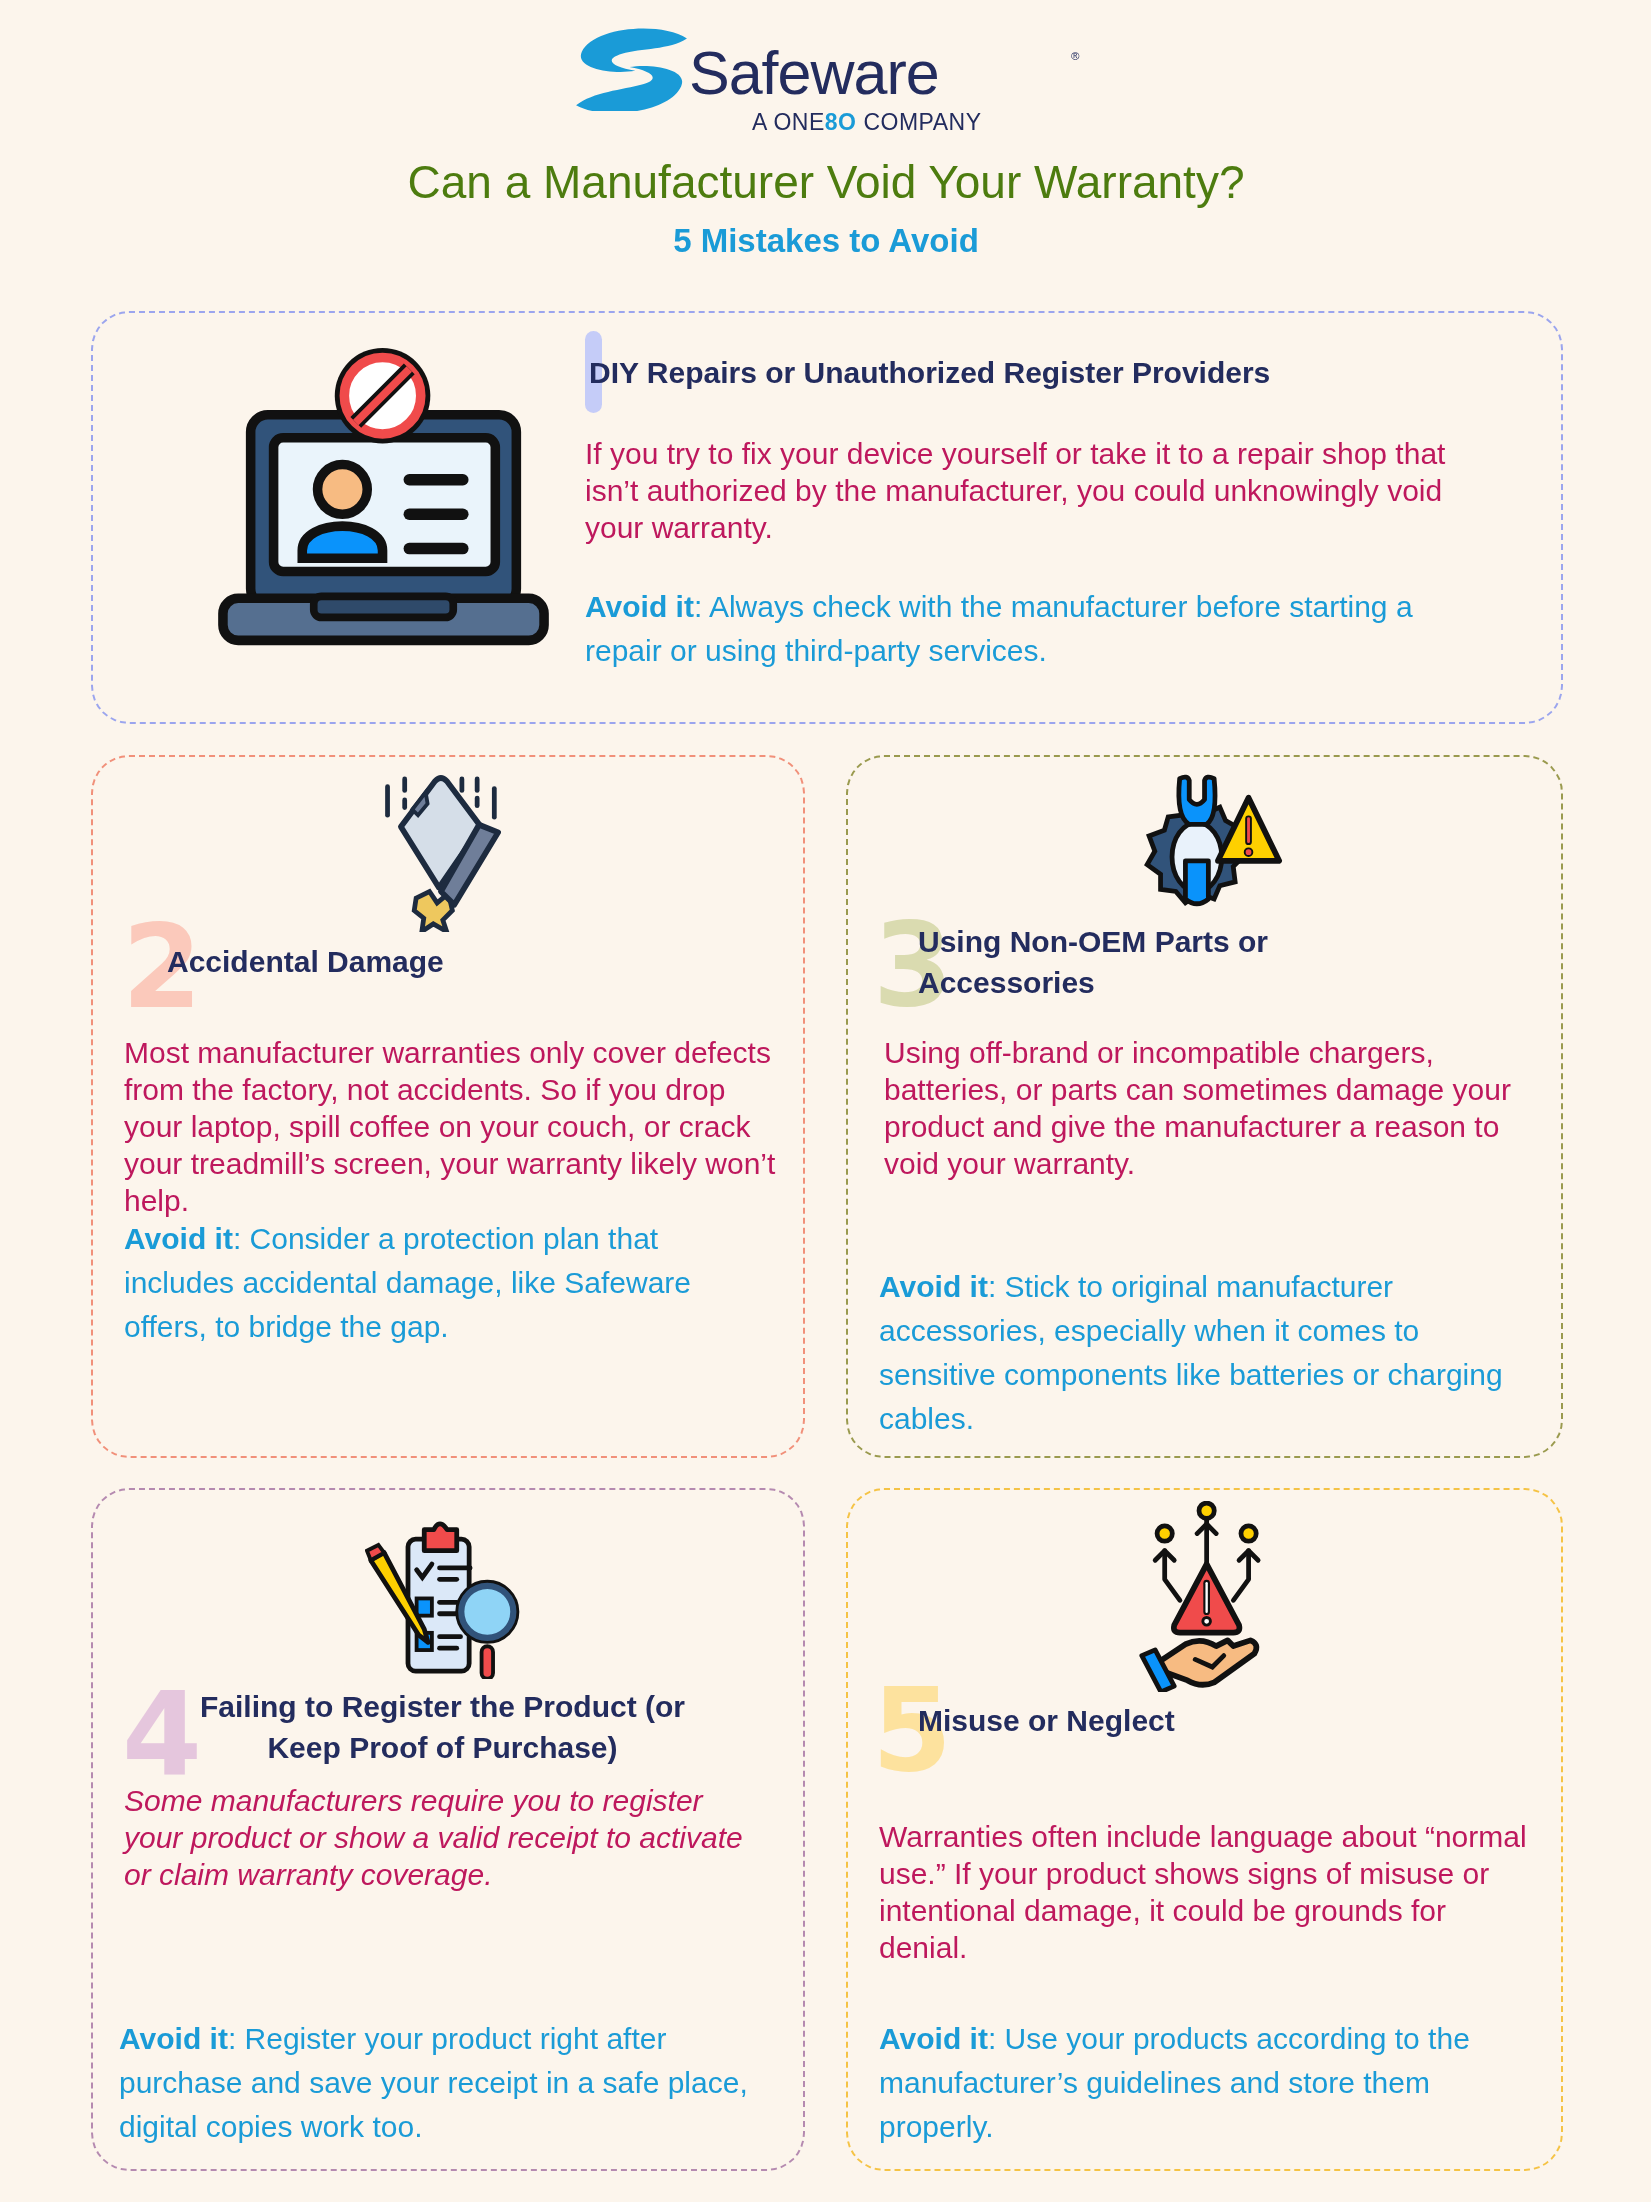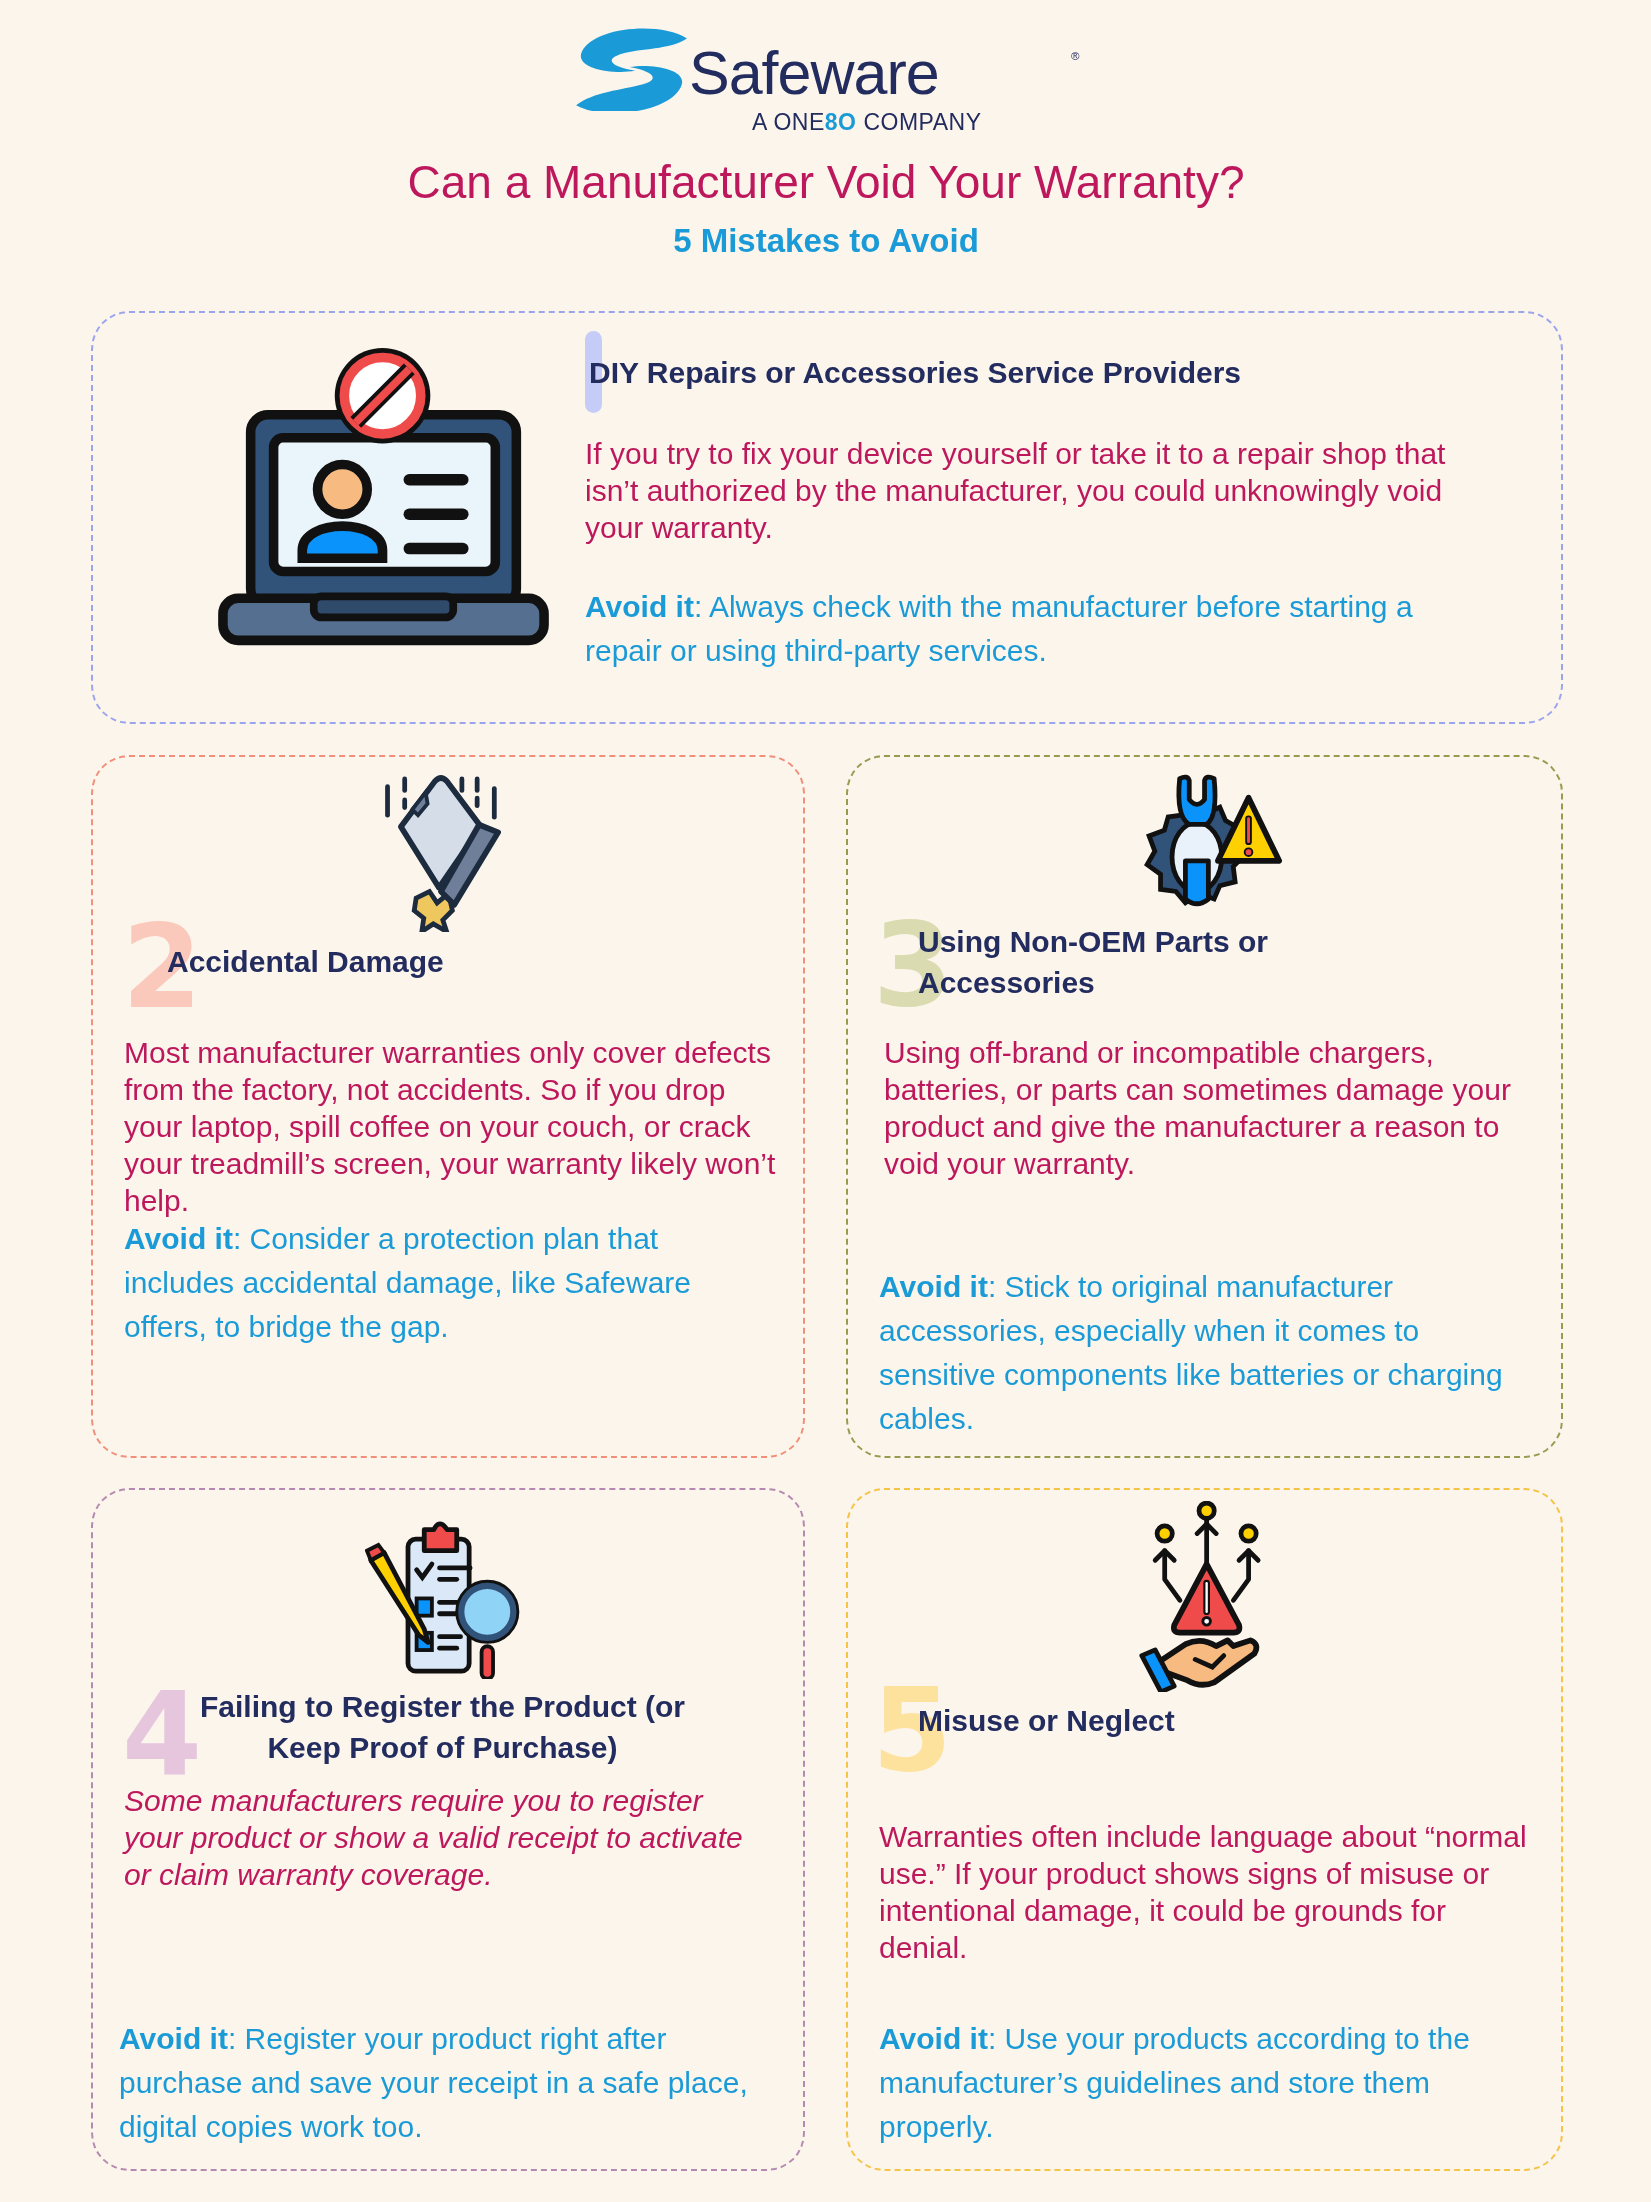--- a/index.html
+++ b/index.html
@@ -8,21 +8,21 @@
     font-family: "Liberation Sans", sans-serif; color: #232c5e;
     position: relative; overflow: hidden;
   }
   .logo { position: absolute; left: 574px; top: 25px; width: 516px; height: 115px; }
   .logo-mark { position: absolute; left: 0; top: 0; }
   .logo-word { position: absolute; left: 115px; top: 13.4px; font-size: 61px; font-weight: 400; color: #232c5e; letter-spacing: -1px; }
   .logo-reg { position: absolute; left: 497px; top: 25px; font-size: 11.5px; color: #232c5e; }
   .logo-sub { position: absolute; left: 178px; top: 84px; font-size: 23px; color: #232c5e; letter-spacing: 0.5px; }
   .logo-sub .accent { color: #1a9bd7; font-weight: 700; }
 
-  .title { position: absolute; left: 0; width: 1652px; top: 155px; text-align: center; font-size: 46px; color: #be185d; }
+  .title { position: absolute; left: 0; width: 1652px; top: 155px; text-align: center; font-size: 46px; color: #4d7c0f; }
   .subtitle { position: absolute; left: 0; width: 1652px; top: 222px; text-align: center; font-size: 33px; font-weight: 700; color: #1a9bd7; }
 
   .card { position: absolute; border: 2.9px dashed; border-radius: 38px; box-sizing: border-box; }
   .c1 { left: 91px; top: 311px; width: 1472px; height: 413px; border-color: #9ba5ee; }
   .c2 { left: 91px; top: 755px; width: 714px; height: 703px; border-color: #f1907a; }
   .c3 { left: 846px; top: 755px; width: 717px; height: 703px; border-color: #9a9a4e; }
   .c4 { left: 91px; top: 1488px; width: 714px; height: 683px; border-color: #b58ab0; }
   .c5 { left: 846px; top: 1488px; width: 717px; height: 683px; border-color: #f5c345; }
 
   .icon { position: absolute; }
@@ -59,21 +59,21 @@
   <path d="M88 214 C 88 180, 172 180, 172 214 L172 222 L88 222 Z" fill="#0a93fb" stroke="#111" stroke-width="10"></path>
   <line x1="200" y1="140" x2="256" y2="140" stroke="#111" stroke-width="12" stroke-linecap="round"></line>
   <line x1="200" y1="176" x2="256" y2="176" stroke="#111" stroke-width="12" stroke-linecap="round"></line>
   <line x1="200" y1="212" x2="256" y2="212" stroke="#111" stroke-width="12" stroke-linecap="round"></line>
   <circle cx="172" cy="52" r="50" fill="#111"></circle>
   <circle cx="172" cy="52" r="40" fill="#fff" stroke="#f04b4b" stroke-width="10"></circle>
   <line x1="144" y1="80" x2="200" y2="24" stroke="#111" stroke-width="16"></line>
   <line x1="144" y1="80" x2="200" y2="24" stroke="#f04b4b" stroke-width="8"></line>
 </svg>
 <div class="bar"></div>
-<div class="heading" style="left:589px;top:352px;">DIY Repairs or Accessories Service Providers</div>
+<div class="heading" style="left:589px;top:352px;">DIY Repairs or Unauthorized Register Providers</div>
 <div class="body" style="left:585px;top:435px;width:879px;">If you try to fix your device yourself or take it to a repair shop that isn’t authorized by the manufacturer, you could unknowingly void your warranty.</div>
 <div class="avoid" style="left:585px;top:585px;width:879px;"><b>Avoid it</b><span>: Always check with the manufacturer before starting a repair or using third-party services.</span></div>
 
 <div class="card c2"></div>
 <svg class="icon" style="left:378px;top:769px;" width="143" height="163" viewBox="0 0 150 170">
   <g stroke="#1d2b3f" stroke-width="5" stroke-linecap="round">
     <line x1="10" y1="18" x2="10" y2="48"></line>
       <line x1="28" y1="10" x2="28" y2="22"></line>
       <line x1="28" y1="32" x2="28" y2="40"></line>
     <line x1="88" y1="10" x2="88" y2="22"></line>

